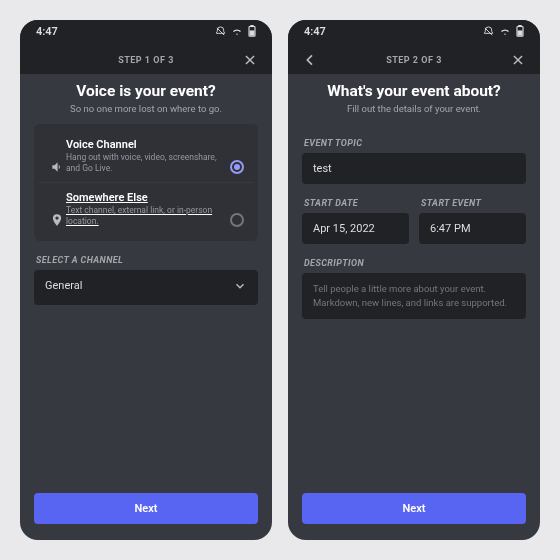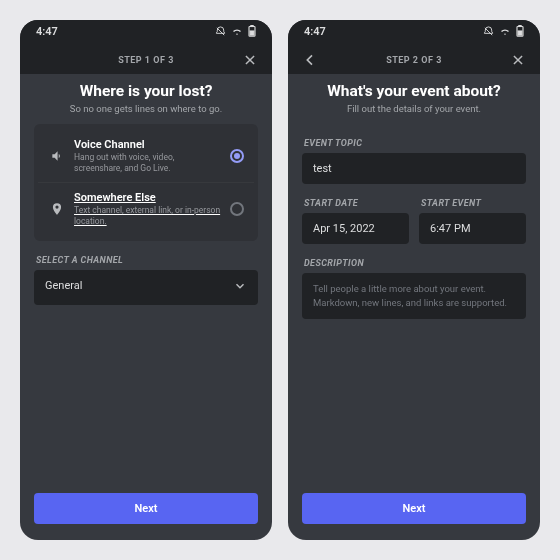--- a/index.html
+++ b/index.html
@@ -36,21 +36,21 @@
   }
   .iconbtn { width: 20px; height: 20px; display:flex;align-items:center;justify-content:center; color:#b9bbbe;}
   .content { flex: 1; overflow: hidden; padding: 0 14px; }
   .hero { text-align: center; padding: 8px 6px 10px; }
   .hero h1 { font-size: 15.5px; font-weight: 700; color: #fff; }
   .hero p { font-size: 9.5px; color: #a3a6aa; margin-top: 3px; }
   .card {
     background: #2f3136; border-radius: 6px; padding: 6px 4px;
   }
   .opt {
-    display: flex; align-items: center; gap: 8px;
+    display: flex; align-items: flex-end; 
     padding: 8px 10px; cursor: pointer;
   }
   .opt + .opt { border-top: 1px solid rgba(255,255,255,0.04); text-decoration: underline; }
   .opt .lead { width: 18px; display:flex;justify-content:center;color:#b9bbbe;}
   .opt .txt { flex:1; }
   .opt .ttl { font-size: 11px; font-weight: 600; color:#fff; }
   .opt .sub { font-size: 8.5px; color:#96989d; line-height:1.3; margin-top:1px;}
   .radio {
     width: 14px; height: 14px; border-radius: 50%;
     border: 2px solid #72767d; position: relative;
@@ -109,22 +109,22 @@
     <span style="width:20px"></span>
     <span class="stepind">STEP 1 OF 3</span>
     <span class="iconbtn">
       <svg width="14" height="14" viewBox="0 0 24 24" stroke="currentColor" stroke-width="2.5" fill="none">
           <path d="M5 5l14 14M19 5L5 19"></path>
         </svg>
     </span>
   </div>
   <div class="content">
     <div class="hero">
-      <h1>Where is your lost?</h1>
-      <p>So no one gets lines on where to go.</p>
+      <h1>Voice is your event?</h1>
+      <p>So no one more lost on where to go.</p>
     </div>
     <div class="card">
       <div class="opt">
         <span class="lead">
           <svg width="14" height="14" viewBox="0 0 24 24" fill="currentColor">
               <path d="M4 9v6h4l5 5V4L8 9H4zm13 3a4 4 0 0 0-2-3.5v7A4 4 0 0 0 17 12z"></path>
             </svg>
         </span>
         <span class="txt">
           <div class="ttl">Voice Channel</div>

